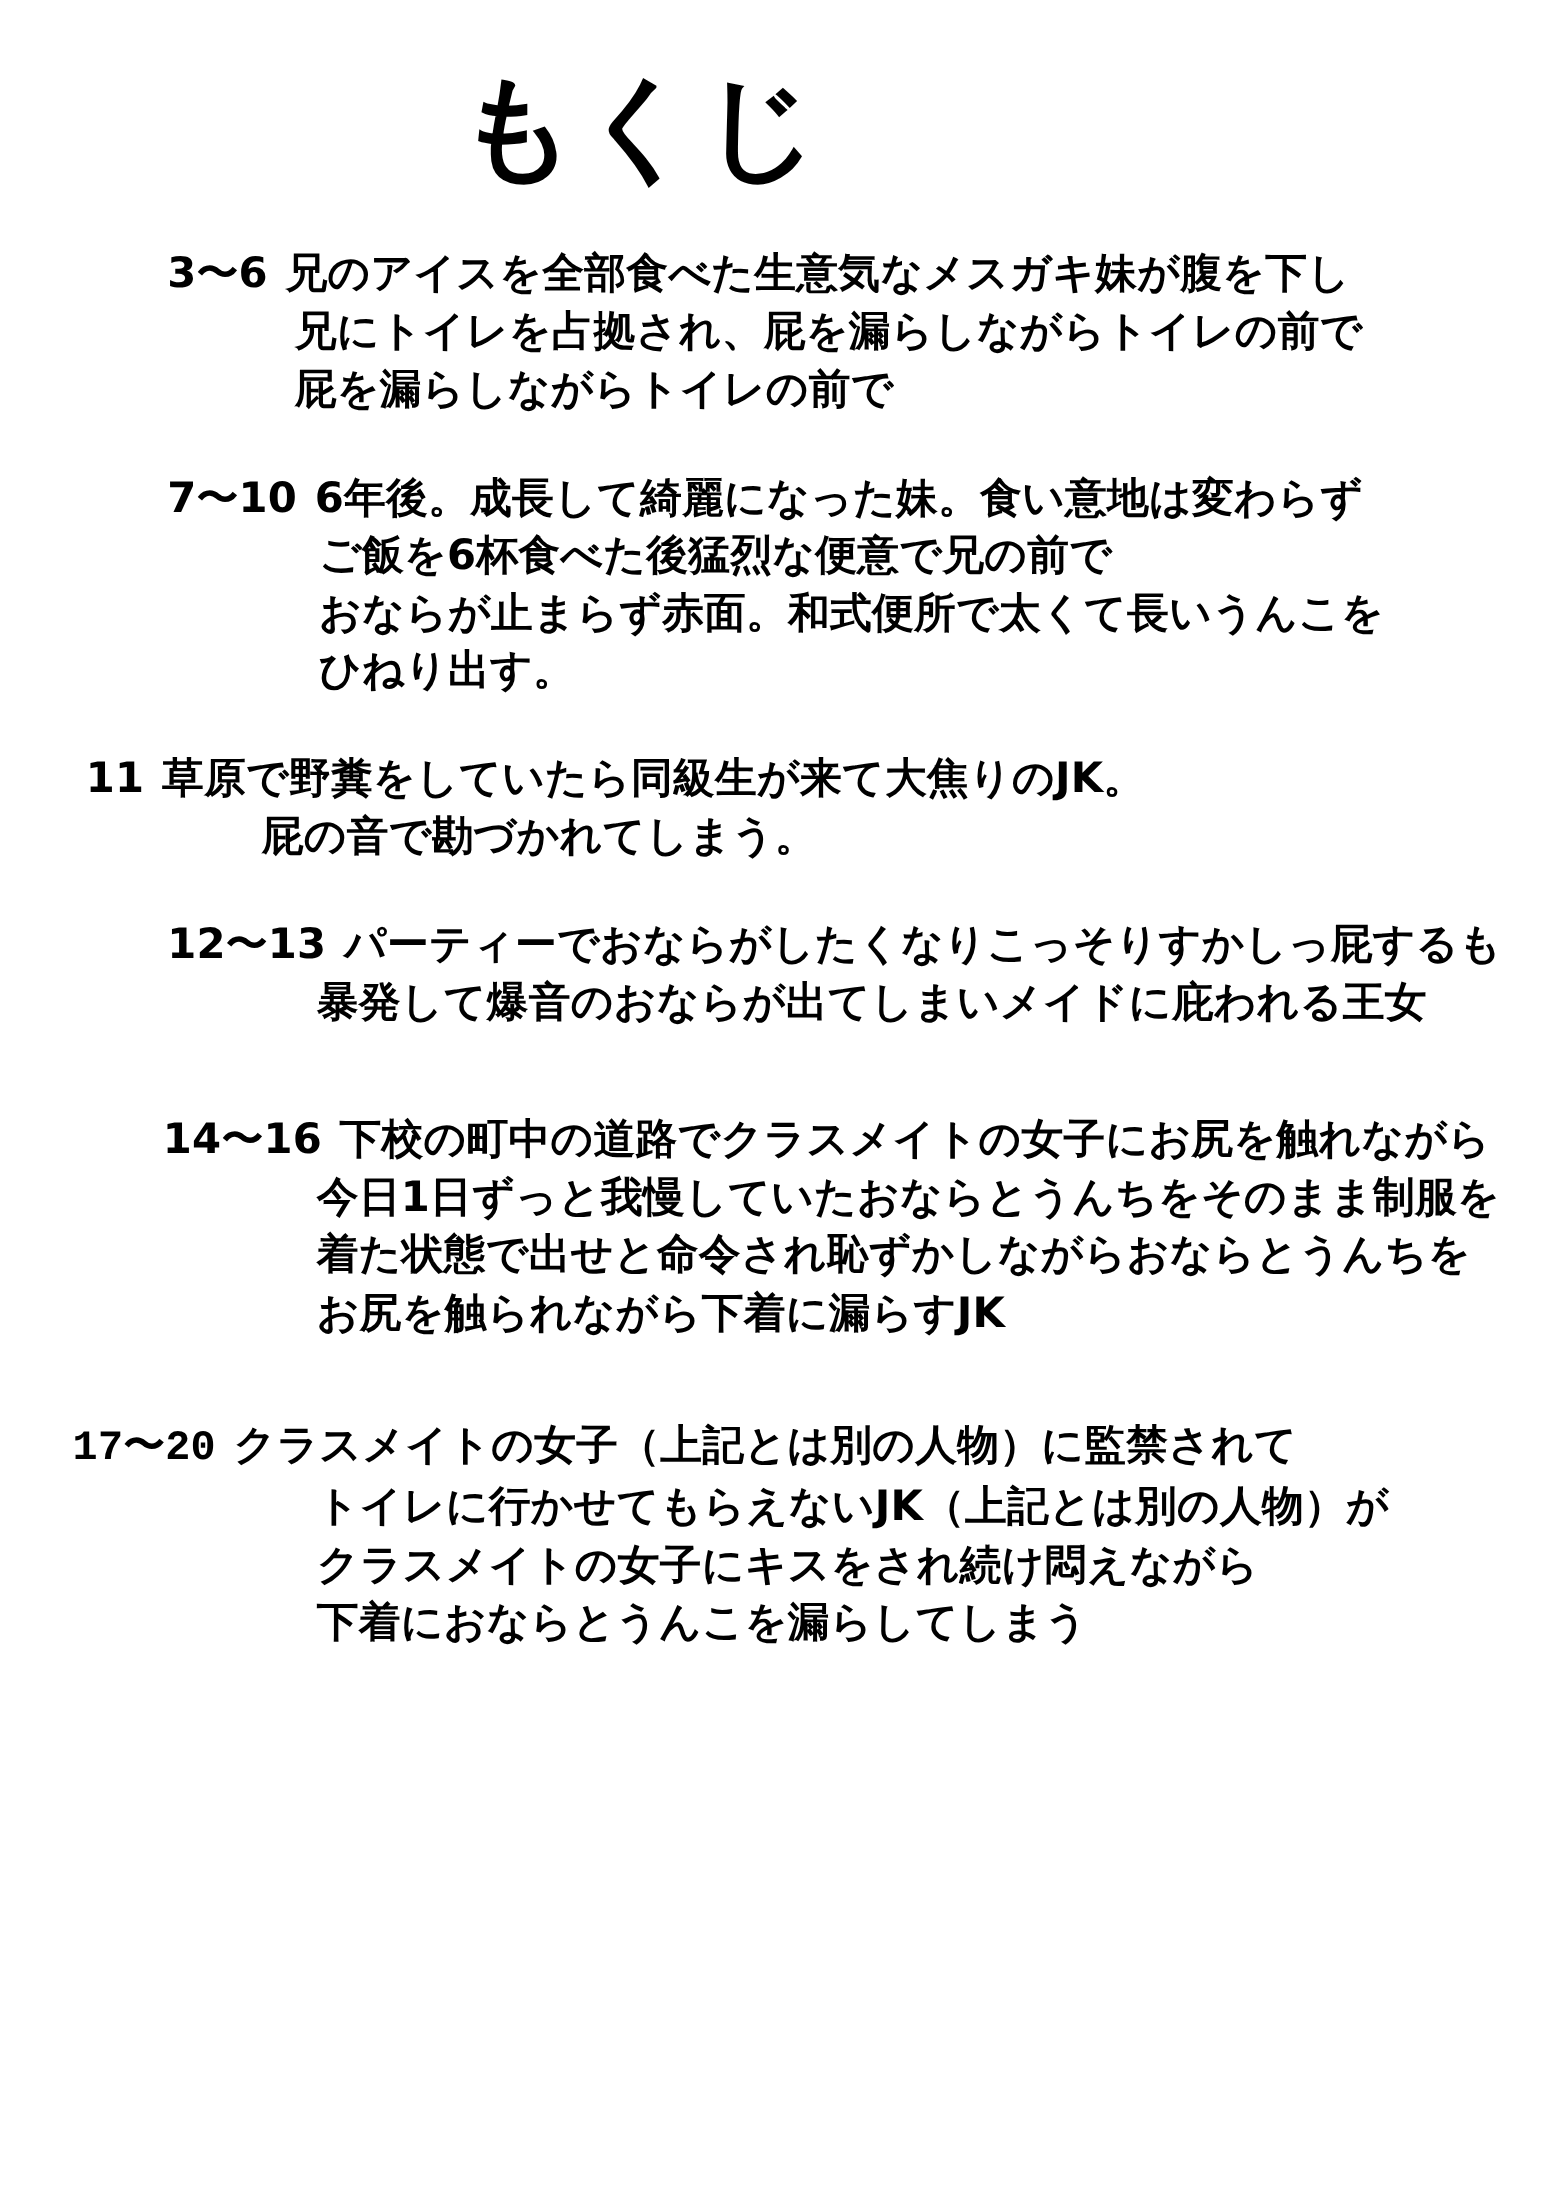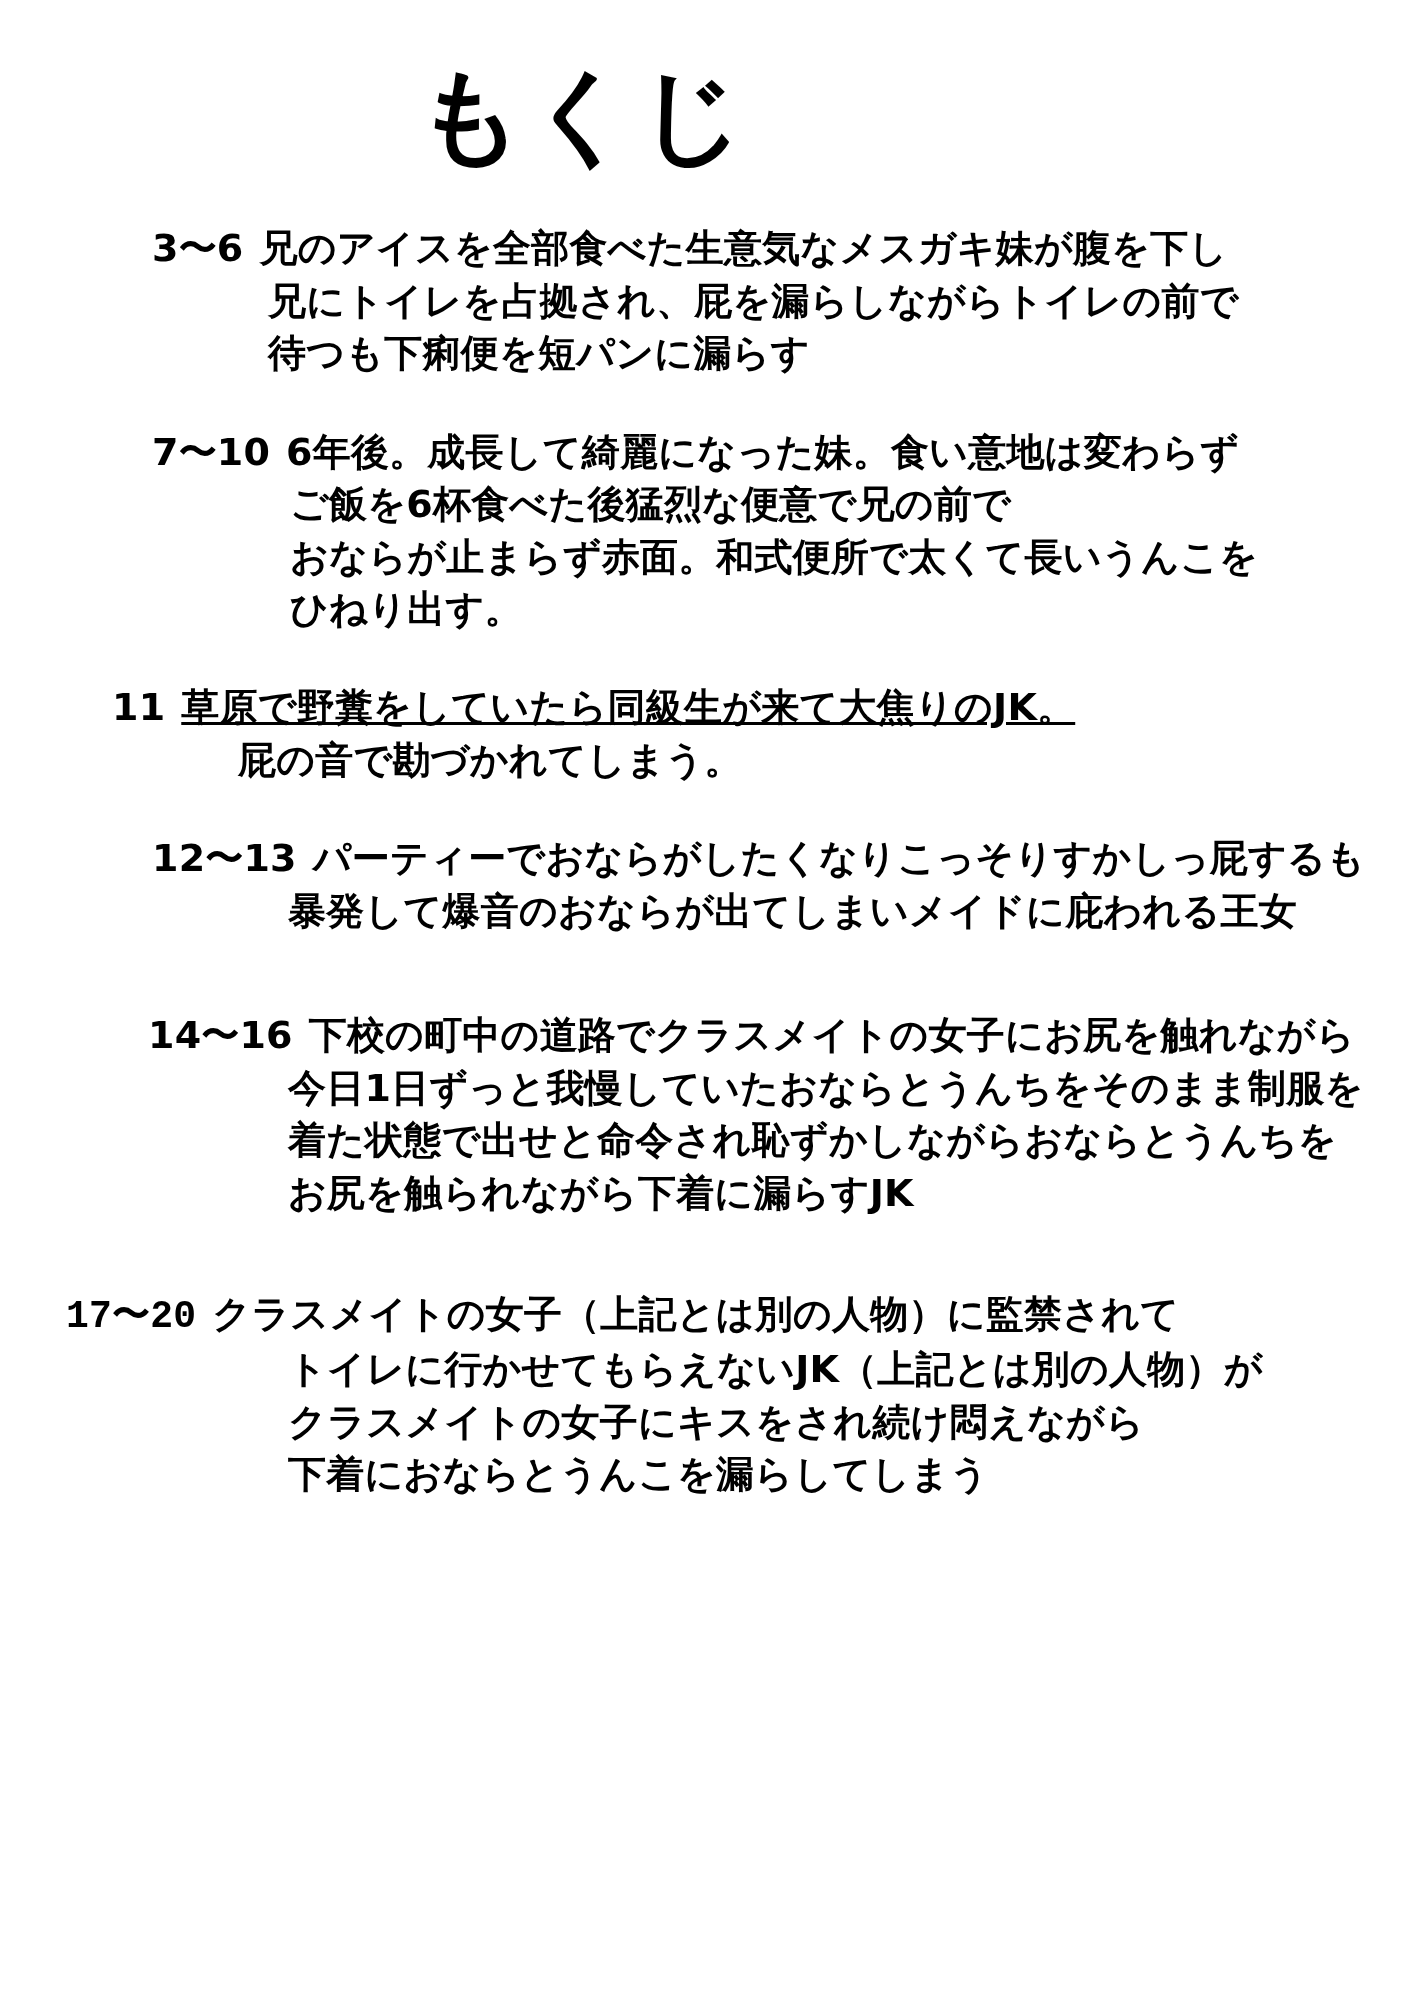--- a/index.html
+++ b/index.html
@@ -65,21 +65,21 @@
     display: inline-block;
     margin-right: 16px;
   }
   
   .e0 .line.first { padding-left: 152px; }
   .e0 .line.cont  { padding-left: 268px; }
 
   .e1 .line.first { padding-left: 152px; }
   .e1 .line.cont  { }
 
-  .e2 .line.first { padding-left: 112px; text-decoration: underline; }
+  .e2 .line.first { padding-left: 78px; }
   .e2 .line.cont  { padding-left: 238px; }
 
   .e3 .line.first { padding-left: 152px; }
   .e3 .line.cont  { padding-left: 288px; }
 
   .e4 .line.first { padding-left: 148px; }
   .e4 .line.cont  { padding-left: 288px; }
 
   .e5 .line.first { padding-left: 66px; font-family: Liberation Mono, monospace; }
   .e5 .line.cont  { padding-left: 288px; }
@@ -92,21 +92,21 @@
 <div class="page">
 
   <h1 class="title">もくじ</h1>
 
   <div class="toc">
 
     <div class="entry e0">
       <div class="entry-lines">
         <span class="line first"><span class="range">3〜6</span><span>兄のアイスを全部食べた生意気なメスガキ妹が腹を下し</span></span>
         <span class="line cont">兄にトイレを占拠され、屁を漏らしながらトイレの前で</span>
-        <span class="line cont">待つも下痢便を短パンに漏らす</span>
+        <span class="line cont">屁を漏らしながらトイレの前で</span>
       </div>
     </div>
 
     <div class="entry e1">
       <div class="entry-lines">
         <span class="line first"><span class="range">7〜10</span><span>6年後。成長して綺麗になった妹。食い意地は変わらず</span></span>
         <span class="line cont">ご飯を6杯食べた後猛烈な便意で兄の前で</span>
         <span class="line cont">おならが止まらず赤面。和式便所で太くて長いうんこを</span>
         <span class="line cont">ひねり出す。</span>
       </div>

